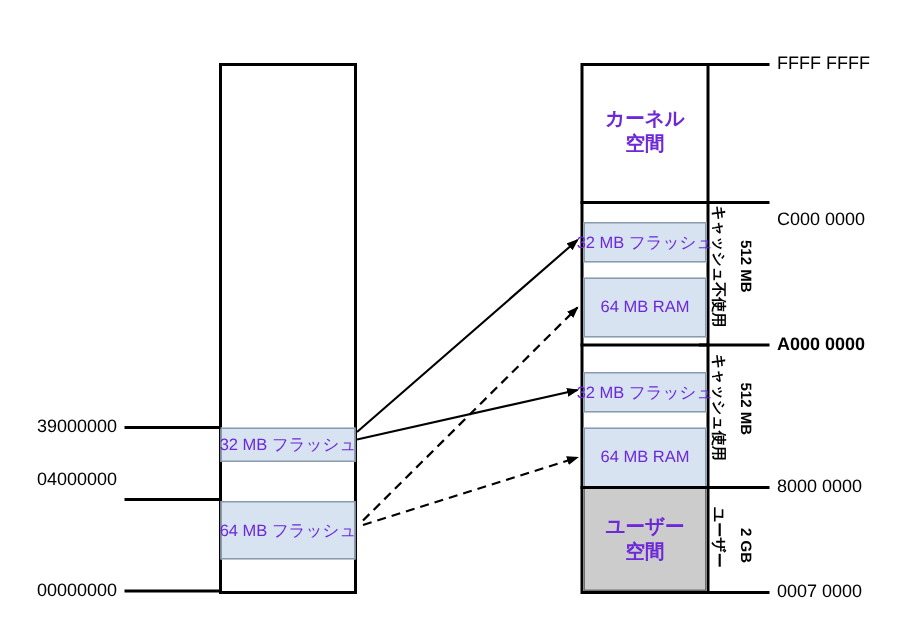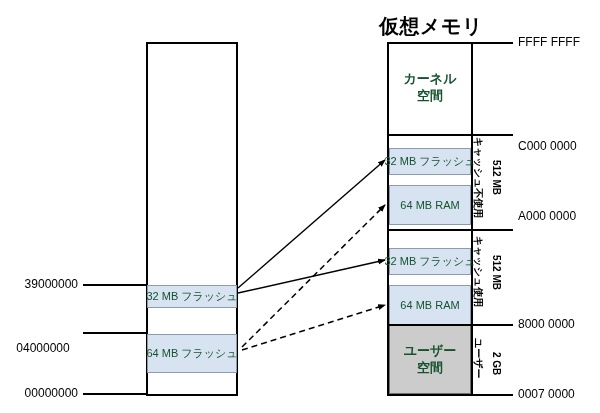--- a/index.html
+++ b/index.html
@@ -38,21 +38,21 @@
   .blk{
     position:absolute;
     box-sizing:border-box;
     border:1px solid #8a9bad;
     background:#d7e3f1;
     display:flex;
     align-items:center;
     justify-content:center;
     font-size:11px;
     white-space:nowrap;
-    color:#14532d;
+    color:#6d28d9;
   }
   .blk.gray{background:#cccccc;border:1px solid #6f6f6f;}
   .blk.two-line{flex-direction:column;line-height:1.25;font-size:13px;font-weight:bold;}
 
   
   #phys-flash32{left:147px;top:285px;width:90px;height:23px;}
   #phys-flash64{left:147px;top:334px;width:90px;height:39px;}
 
   
   #virt-kernel{left:389px;top:68px;width:82px;height:40px;border:none;background:transparent;
@@ -85,25 +85,25 @@
   
   .addr{
     position:absolute;
     font-size:12px;
     white-space:nowrap;
     line-height:1;
   }
   .addr.left{text-align:right;width:70px;left:8px;}
   .addr.right{text-align:left;left:518px;}
   #lbl-82{top:278px;}
-  #lbl-04{top:342px;text-align:center;}
+  #lbl-04{top:313px;}
   #lbl-00{top:387px;}
   #lbl-ffff{top:36px;text-align:center;}
   #lbl-c000{top:140px;}
-  #lbl-a000{top:210px;}
+  #lbl-a000{top:223px;font-weight:bold;}
   #lbl-8000{top:318px;}
   #lbl-0000{top:388px;}
 
   
   .vlabel{
     position:absolute;
     font-size:10px;
     font-weight:bold;
     white-space:nowrap;
     transform-origin:left top;
@@ -124,21 +124,20 @@
   #addr-xlate{
     position:absolute;left:268px;top:352px;
     font-size:13px;font-weight:bold;white-space:nowrap;
   }
 </style>
 </head>
 <body>
 
 <div id="stage">
 
-  <div class="title" id="virt-title">仮想メモリ</div>
 
   <div class="column" id="phys-box"></div>
 
   <div class="blk" id="phys-flash32">
     <span>32 MB フラッシュ</span>
   </div>
   <div class="blk" id="phys-flash64">
     <span>64 MB フラッシュ</span>
   </div>
 

